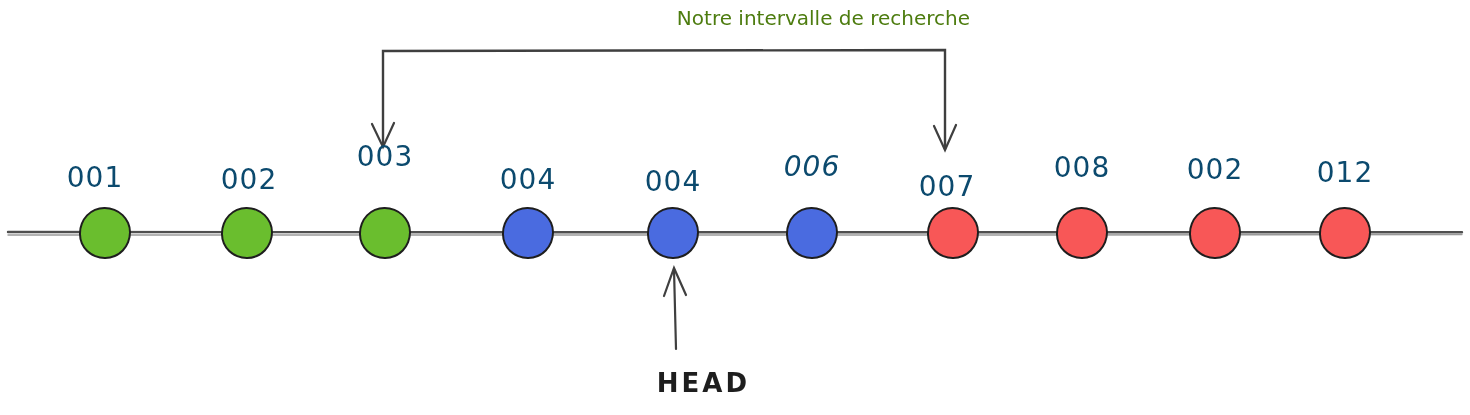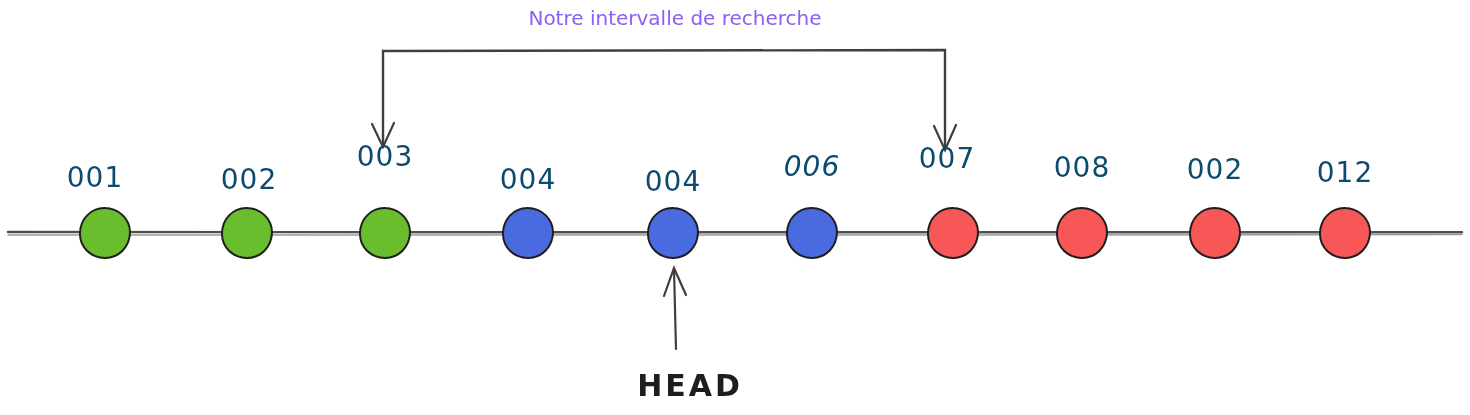--- a/index.html
+++ b/index.html
@@ -39,32 +39,32 @@
     font-size: 28px;
     line-height: 30px;
     color: #0c4a6e;
     letter-spacing: 1px;
   }
   .interval-annotation-label {
     position: absolute;
     left: 380px;
     top: 4px;
     width: 590px;
-    text-align: center;
+    text-align: right;
     font-size: 20px;
     line-height: 28px;
-    color: #8b5cf6;
+    color: #4d7c0f;
   }
   .head-label {
     position: absolute;
     left: 630px;
     top: 368px;
     width: 120px;
-    text-align: center;
-    font-size: 30px;
+    text-align: right;
+    font-size: 26px;
     font-weight: bold;
     letter-spacing: 3px;
     color: #1e1e1e;
   }
 </style>
 </head>
 <body>
 
 <div class="canvas">
 
@@ -88,21 +88,21 @@
       <div class="node-label" style="left: 204px; top: 165px;">002</div>
       <div class="node-circle" style="left: 359px; top: 207px; background: rgb(106, 190, 46);"></div>
       <div class="node-label" style="left: 340px; top: 142px;">003</div>
       <div class="node-circle" style="left: 502px; top: 207px; background: rgb(74, 107, 224);"></div>
       <div class="node-label" style="left: 483px; top: 165px;">004</div>
       <div class="node-circle" style="left: 647px; top: 207px; background: rgb(74, 107, 224);"></div>
       <div class="node-label" style="left: 628px; top: 167px;">004</div>
       <div class="node-circle" style="left: 786px; top: 207px; background: rgb(74, 107, 224);"></div>
       <div class="node-label" style="left: 767px; top: 152px; font-style: italic;">006</div>
       <div class="node-circle" style="left: 927px; top: 207px; background: rgb(248, 87, 87);"></div>
-      <div class="node-label" style="left: 902px; top: 144px;">007</div>
+      <div class="node-label" style="left: 902px; top: 172px;">007</div>
       <div class="node-circle" style="left: 1056px; top: 207px; background: rgb(248, 87, 87);"></div>
       <div class="node-label" style="left: 1037px; top: 153px;">008</div>
       <div class="node-circle" style="left: 1189px; top: 207px; background: rgb(248, 87, 87);"></div>
       <div class="node-label" style="left: 1170px; top: 155px;">002</div>
       <div class="node-circle" style="left: 1319px; top: 207px; background: rgb(248, 87, 87);"></div>
       <div class="node-label" style="left: 1300px; top: 158px;">012</div>
     </div>
 
   <div class="interval-annotation-label">Notre intervalle de recherche</div>
 

